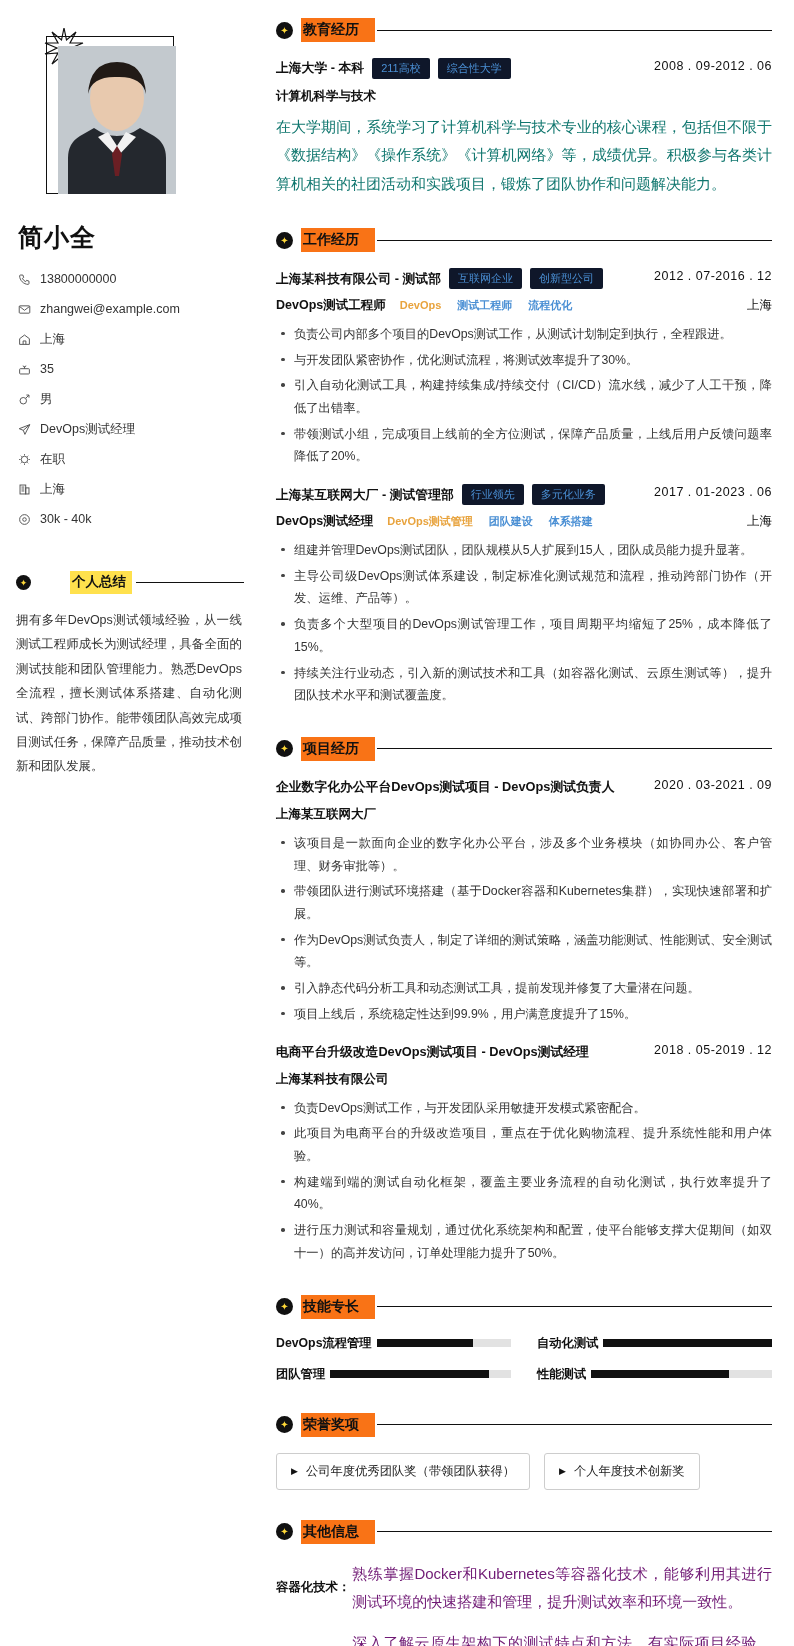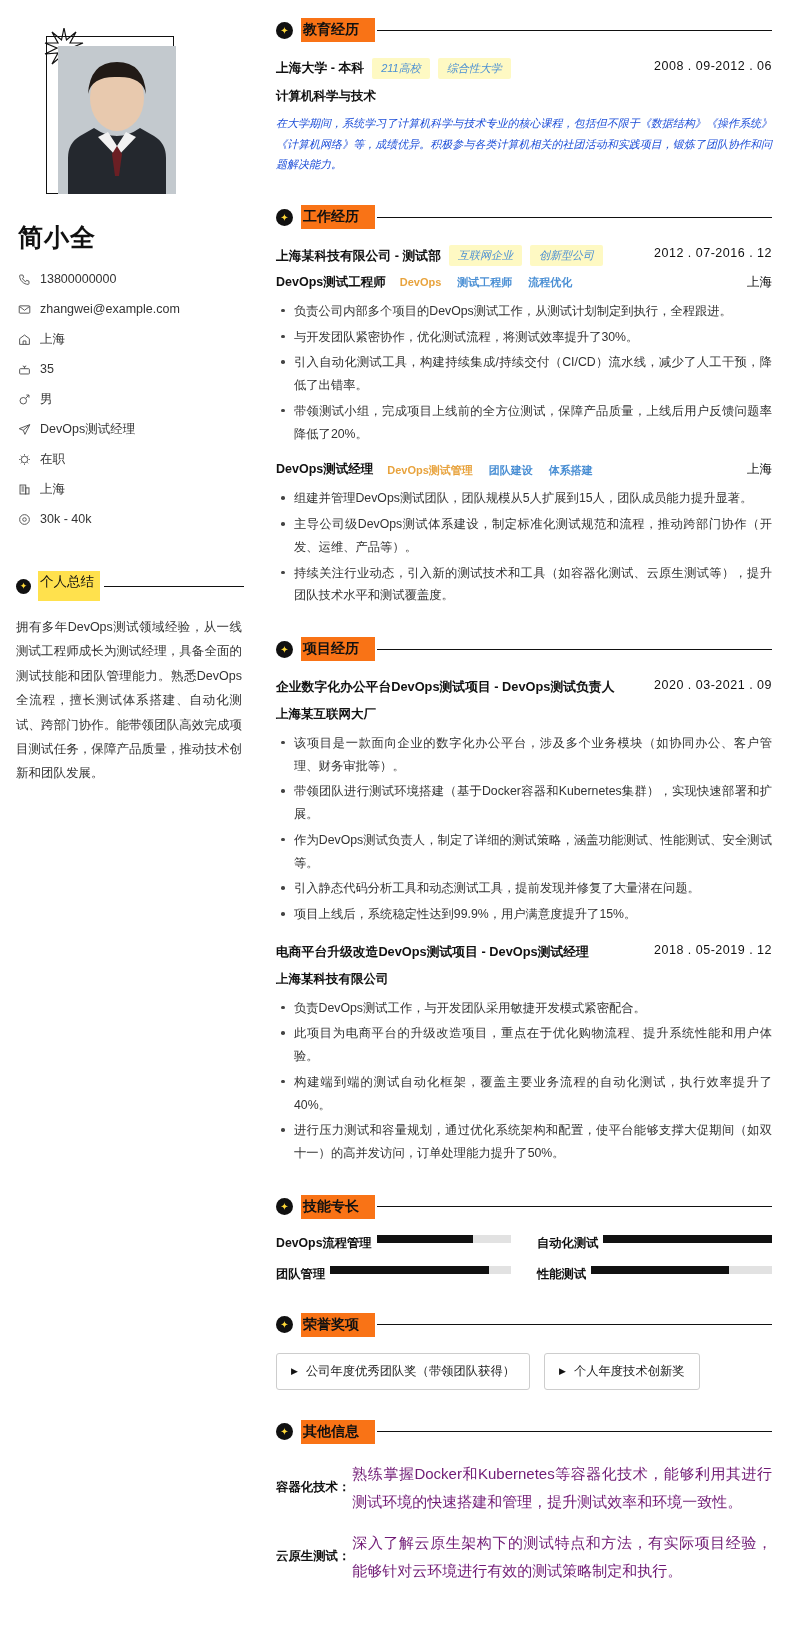--- a/index.html
+++ b/index.html
@@ -85,26 +85,27 @@
     color: #ffd938;
     font-size: 9px;
     display: inline-flex;
     align-items: center;
     justify-content: center;
     margin-right: 7px;
     flex: 0 0 15px;
   }
   .side-title {
     font-size: 13.5px;
-    font-weight: normal;
+    font-weight: bold;
     color: #111;
     background: #ffe14d;
-    padding: 2px 6px 10px 2px;
+    padding: 2px 6px 3px 2px;
     position: relative;
     z-index: 2;
+    margin-left: 32px;
   }
   .side-rule {
     flex: 1;
     height: 1px;
     background: #111;
     margin-left: 4px;
   }
   .summary-text {
     font-size: 12.5px;
     line-height: 1.95;
@@ -175,21 +176,21 @@
     padding-top: 1px;
     letter-spacing: .5px;
   }
   .tag {
     font-size: 11px;
     padding: 4px 9px;
     line-height: 1.15;
     border-radius: 2px;
     white-space: nowrap;
   }
-  .tag-blue { background: #fef9c3; color: #4a8fd4; font-style: italic; }
+  .tag-blue { background: #0f172a; color: #4a8fd4; }
   .tag-ylw { color: #e8a33d; background: transparent; padding: 0 2px; font-weight: bold; }
   .tag-bl2 { color: #4a8fd4; background: transparent; padding: 0 2px; font-weight: bold; }
   .subline {
     display: flex;
     align-items: center;
     flex-wrap: wrap;
     gap: 6px 12px;
     margin-top: 8px;
   }
   .sub-role {
@@ -202,26 +203,25 @@
     font-size: 12.5px;
     color: #111;
   }
   .entry-sub2 {
     font-size: 12.5px;
     font-weight: bold;
     color: #111;
     margin-top: 9px;
   }
   .plain-line {
-    font-size: 11px;
+    font-size: 15px;
     line-height: 1.9;
-    color: #1d4ed8;
+    color: #0f766e;
     margin-top: 8px;
     text-align: justify;
-    font-style: italic;
   }
   ul.bullets {
     margin: 9px 0 0 0;
     padding: 0 0 0 16px;
     list-style: none;
   }
   ul.bullets li {
     position: relative;
     font-size: 12.3px;
     line-height: 1.85;
@@ -241,20 +241,21 @@
   }
   
   .skills-grid {
     display: grid;
     grid-template-columns: 1fr 1fr;
     gap: 14px 26px;
     margin-top: 4px;
   }
   .skill {
     display: flex;
+    align-items: center;
     gap: 5px;
   }
   .skill-label {
     font-size: 12.3px;
     font-weight: bold;
     color: #111;
     white-space: nowrap;
   }
   .bar {
     position: relative;
@@ -475,30 +476,39 @@
         </div>
         <ul class="bullets">
           <li>负责公司内部多个项目的DevOps测试工作，从测试计划制定到执行，全程跟进。</li>
           <li>与开发团队紧密协作，优化测试流程，将测试效率提升了30%。</li>
           <li>引入自动化测试工具，构建持续集成/持续交付（CI/CD）流水线，减少了人工干预，降低了出错率。</li>
           <li>带领测试小组，完成项目上线前的全方位测试，保障产品质量，上线后用户反馈问题率降低了20%。</li>
         </ul>
       </div>
 
       <div class="entry">
+        <div class="entry-row">
+          <div class="entry-main">
+            <span class="entry-title">上海某互联网大厂 - 测试管理部</span>
+            <span class="tag tag-blue">行业领先</span>
+            <span class="tag tag-blue">多元化业务</span>
+          </div>
+          <span class="entry-date">2017 . 01-2023 . 06</span>
+        </div>
         <div class="subline">
           <span class="sub-role">DevOps测试经理</span>
           <span class="tag tag-ylw">DevOps测试管理</span>
           <span class="tag tag-bl2">团队建设</span>
           <span class="tag tag-bl2">体系搭建</span>
           <span class="sub-right">上海</span>
         </div>
         <ul class="bullets">
           <li>组建并管理DevOps测试团队，团队规模从5人扩展到15人，团队成员能力提升显著。</li>
           <li>主导公司级DevOps测试体系建设，制定标准化测试规范和流程，推动跨部门协作（开发、运维、产品等）。</li>
+          <li>负责多个大型项目的DevOps测试管理工作，项目周期平均缩短了25%，成本降低了15%。</li>
           <li>持续关注行业动态，引入新的测试技术和工具（如容器化测试、云原生测试等），提升团队技术水平和测试覆盖度。</li>
         </ul>
       </div>
     </section>
 
     <section class="sec">
       <div class="sec-head">
         <span class="sec-badge">✦</span>
         <span class="sec-title">项目经历</span>
         <span class="sec-rule"></span>

